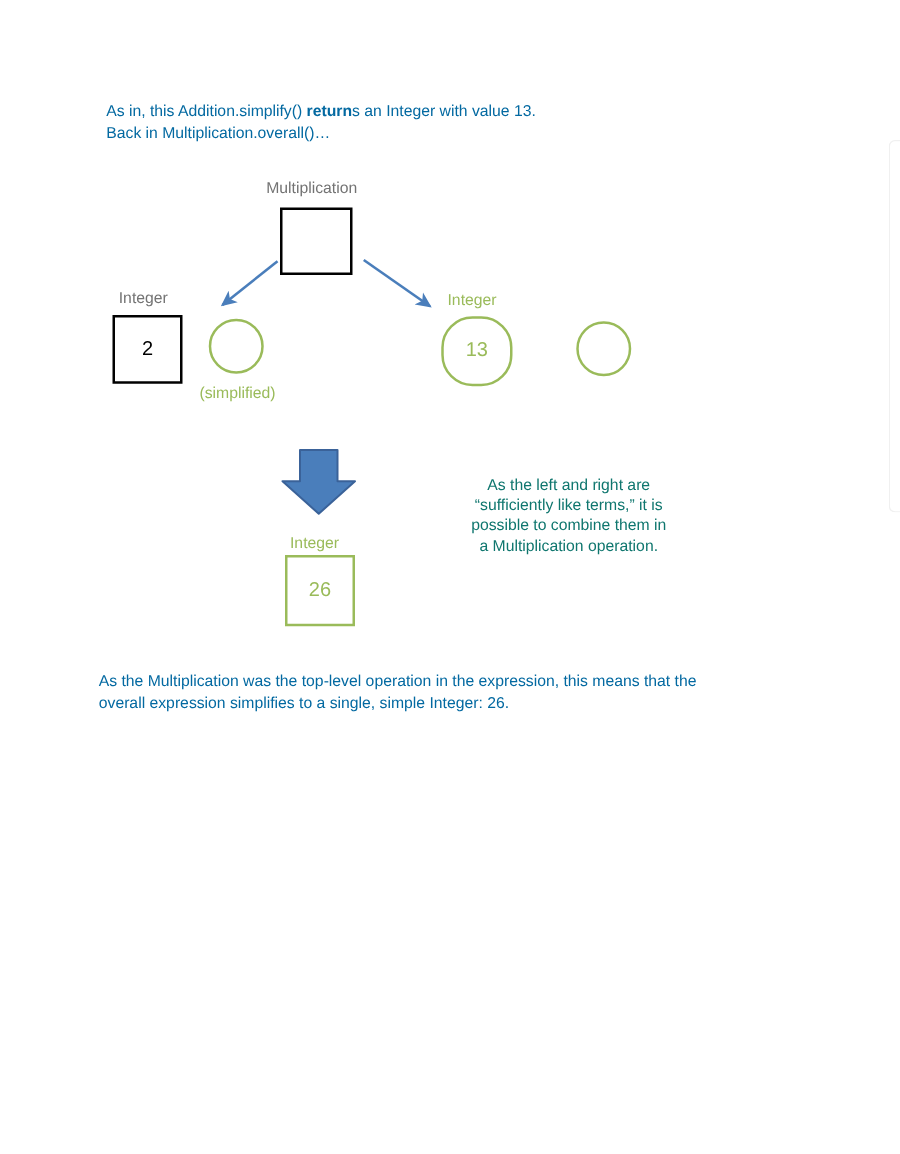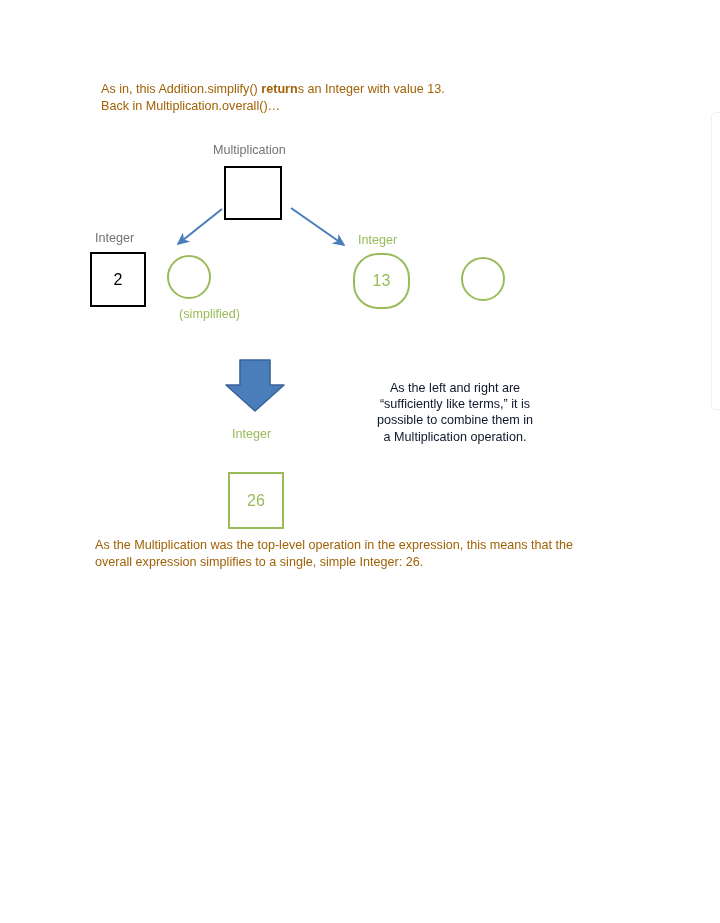--- a/index.html
+++ b/index.html
@@ -34,23 +34,22 @@
     border-radius: 5px 0 0 5px;
     background: #ffffff;
     box-sizing: border-box;
   }
 
   
   .para {
     position: absolute;
     font-size: 12.6px;
     line-height: 16.5px;
-    color: #a16207;
+    color: #0369a1;
     white-space: pre-line;
-    margin-left: 16px;
   }
   .para-top  { left: 85px; top: 81px;  width: 560px; }
   .para-bot  { left: 79px; top: 537px; width: 560px; }
   .para b { font-weight: bold; }
 
   
   .diagram {
     position: absolute;
     left: 0;
     top: 0;
@@ -100,33 +99,33 @@
     border-radius: 50%;
     background: #ffffff;
   }
 
   
   .annot {
     position: absolute;
     font-size: 12.6px;
     line-height: 15.5px;
     color: #9ABB5A;
-    text-align: right;
+    text-align: center;
     white-space: pre-line;
   }
 
   
   .explain {
     position: absolute;
     left: 360px;
     top: 380px;
     width: 190px;
     font-size: 12.6px;
     line-height: 16.2px;
-    color: #0f172a;
+    color: #0f766e;
     text-align: center;
     white-space: pre-line;
   }
 
   
   .arrow-layer {
     position: absolute;
     left: 0;
     top: 0;
     width: 720px;
@@ -170,21 +169,21 @@
     <div class="node-circle" style="left:167px; top:255px; width:44px; height:44px;"></div>
     <div class="annot" style="left:140px; top:307px; width:100px;">(simplified)</div>
 
     <div class="node-label label-green" style="left:358px; top:233px;">Integer</div>
     <div class="node-box box-green" style="left:353px; top:253px; width:57px; height:56px;border-radius:25px;">
       <span class="box-value">13</span>
     </div>
     <div class="node-circle" style="left:461px; top:257px; width:44px; height:44px;"></div>
 
     <div class="node-label label-green" style="left:232px; top:427px;">Integer</div>
-    <div class="node-box box-green" style="left:228px; top:472px; width:56px; height:57px;">
+    <div class="node-box box-green" style="left:228px; top:444px; width:56px; height:57px;">
       <span class="box-value">26</span>
     </div>
 
     <div class="explain">As the left and right are
 “sufficiently like terms,” it is
 possible to combine them in
 a Multiplication operation.</div>
 
   </div>
 

